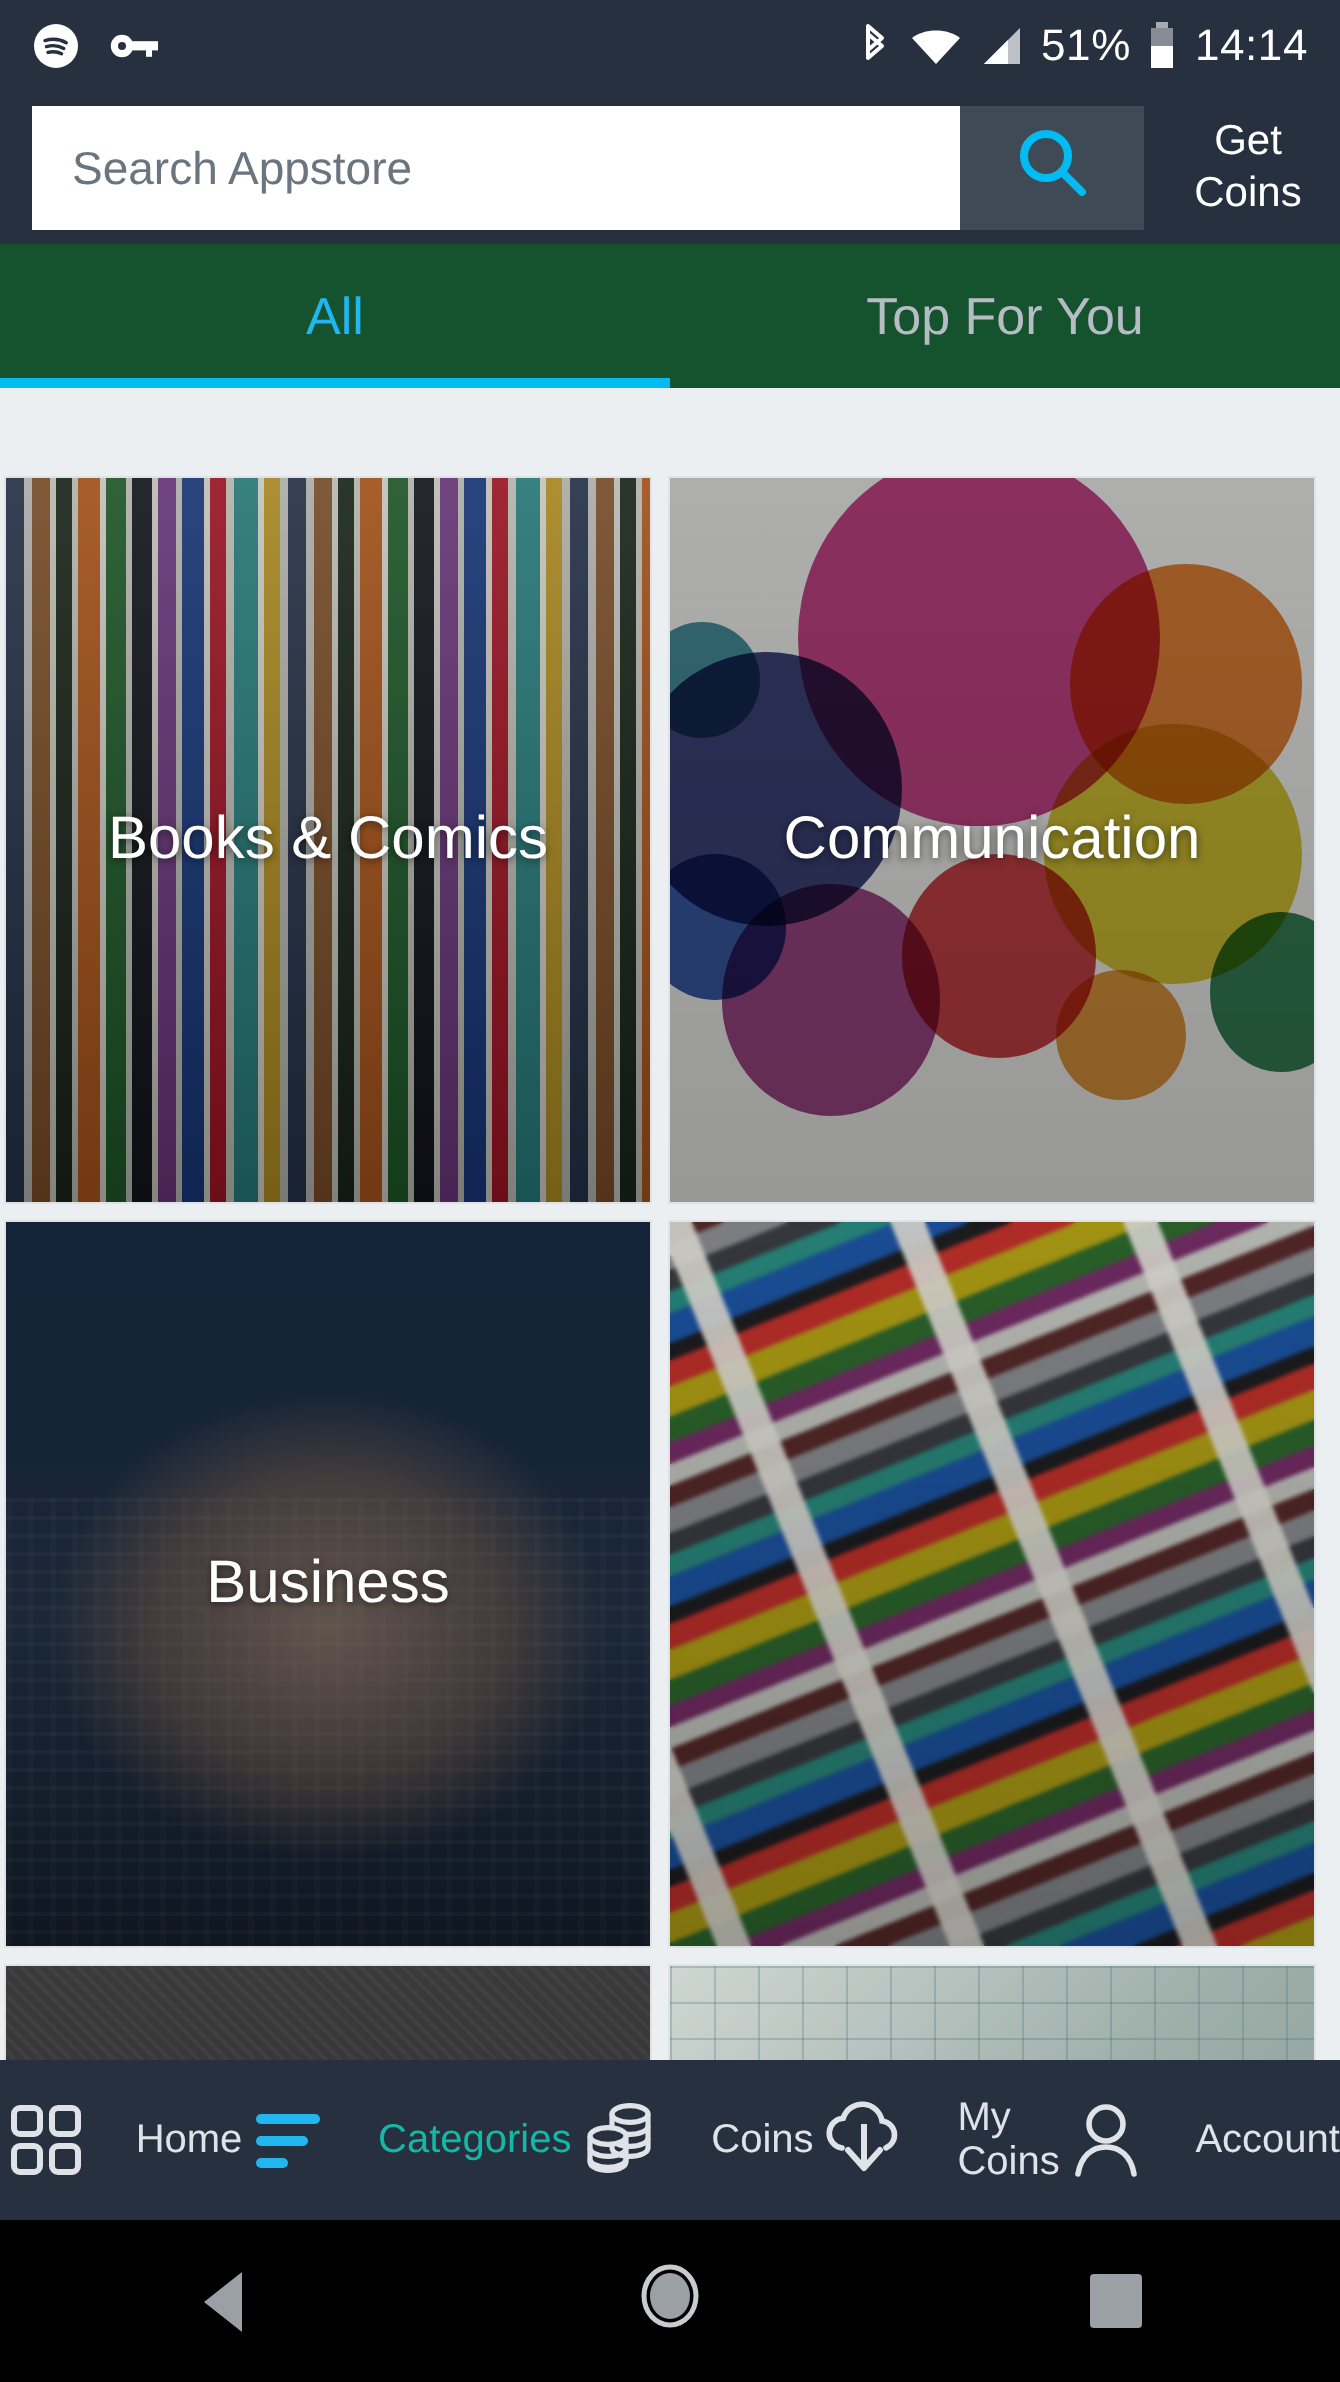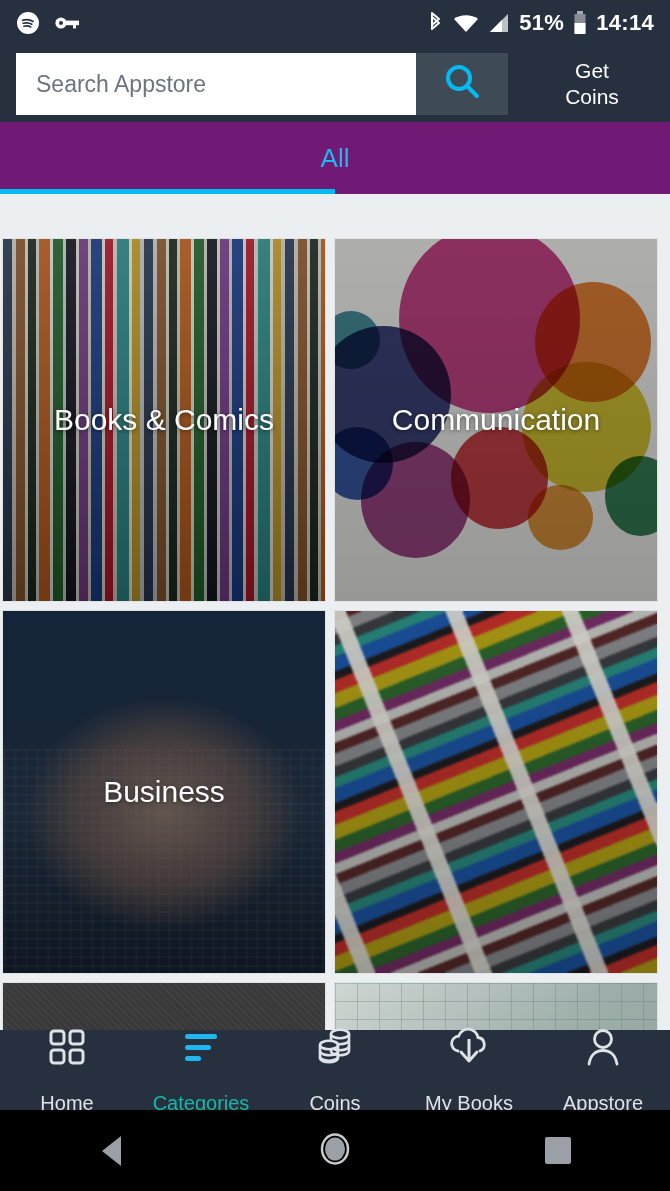--- a/index.html
+++ b/index.html
@@ -7,51 +7,51 @@
   body {
     font-family:"Liberation Sans", sans-serif;
     background:#eceff1;
     -webkit-font-smoothing:antialiased;
   }
   .phone { position:relative; width:670px; height:1191px; background:#eceff1; }
 
   
   .statusbar {
     height:46px; background:#27303f; display:flex; align-items:center;
-    padding:0 16px; color:#fff;font-weight:bold;
+    padding:0 16px; color:#fff;
   }
   .sb-left { display:flex; align-items:center; gap:14px; }
   .sb-right { margin-left:auto; display:flex; align-items:center; gap:9px; }
   .sb-text { font-size:22px; letter-spacing:.3px; color:#fff; }
   .sb-icon { display:flex; align-items:center; }
 
   
   .header { background:#27303f; padding:0 0 0 0; }
   .searchrow { display:flex; align-items:center; height:76px; padding:0 16px; }
   .searchbox {
-    flex:0 0 auto; width:400px; height:62px; background:#fff;
+    flex:0 0 auto; width:464px; height:62px; background:#fff;
     display:flex; align-items:center; padding:0 0 0 20px;
   }
   .searchbox input {
     border:0; outline:0; width:100%; height:100%;
     font-family:"Liberation Sans", sans-serif; font-size:23px; color:#333;
     background:transparent;
   }
   .searchbox input::placeholder { color:#6b7580; }
   .searchbtn {
     width:92px; height:62px; background:#3f4a57;
     display:flex; align-items:center; justify-content:center; cursor:pointer;
   }
   .getcoins {
     flex:1; text-align:center; color:#fff; font-size:21px; line-height:26px;
     cursor:pointer; padding-left:22px;
   }
 
   
-  .tabs { display:flex; background:#701a75; height:72px; position:relative; }
+  .tabs { display:flex; background:#14532d; height:72px; position:relative; }
   .tab {
     flex:1; display:flex; align-items:center; justify-content:center;
     font-size:26px; color:#b6bcc4; cursor:pointer;
   }
   .tab.active { color:#22b6f0; }
   .tabunderline {
     position:absolute; bottom:0; left:0; width:50%; height:5px; background:#00bcf2;
   }
 
   
@@ -180,21 +180,21 @@
     border-left:46px solid transparent; border-right:46px solid transparent;
     border-bottom:120px solid rgba(20,90,100,.85);
   }
 
   
   .bottomnav {
     position:absolute; left:0; right:0; bottom:81px; height:80px;
     background:#27303f; display:flex; align-items:center;
   }
   .navitem {
-    flex:1; display:flex; flex-direction:column; align-items:center;
+    flex:1; display:flex; flex-direction:row; align-items:center;
     justify-content:center; gap:24px; cursor:pointer; color:#dfe3e8;
   }
   .navitem.active { color:#14b8a6; }
   .navlabel { font-size:20px; line-height:22px; }
   .navicon { height:42px; display:flex; align-items:center; justify-content:center; }
 
   
   .androidnav {
     position:absolute; left:0; right:0; bottom:0; height:81px; background:#000;
     display:flex; align-items:center; justify-content:space-around;
@@ -270,20 +270,21 @@
         </span>
       </div>
       <div class="getcoins">
         <div>Get</div>
         <div>Coins</div>
       </div>
     </div>
 
     <div class="tabs">
       <div class="tab active">All</div>
+      <div class="tab">Top For You</div>
       <div class="tabunderline"></div>
     </div>
   </div>
 
   <div class="grid">
 
     <div class="tile">
       <div class="art art-books"></div>
       <div class="scrim"></div>
       <div class="label">Books &amp; Comics</div>
@@ -366,31 +367,31 @@
     </div>
 
     <div class="navitem">
       <span class="navicon">
         <svg width="46" height="42" viewBox="0 0 46 42">
           <path d="M12 25a7.5 7.5 0 0 1 .6-14.9A10 10 0 0 1 32 11.5a7 7 0 0 1 2 13.4" stroke="#dfe3e8" stroke-width="2.8" fill="none" stroke-linecap="round"></path>
           <line x1="23" y1="13" x2="23" y2="34" stroke="#dfe3e8" stroke-width="3"></line>
           <path d="M15 26l8 9 8-9" stroke="#dfe3e8" stroke-width="3" fill="none" stroke-linecap="round" stroke-linejoin="round"></path>
         </svg>
       </span>
-      <span class="navlabel">My Books</span>
+      <span class="navlabel">My Coins</span>
     </div>
 
     <div class="navitem">
       <span class="navicon">
         <svg width="42" height="42" viewBox="0 0 42 42">
           <circle cx="21" cy="13" r="8.5" stroke="#dfe3e8" stroke-width="2.8" fill="none"></circle>
           <path d="M7 38c1.5-9 7-13.5 14-13.5S33.5 29 35 38" stroke="#dfe3e8" stroke-width="2.8" fill="none" stroke-linecap="round"></path>
         </svg>
       </span>
-      <span class="navlabel">Appstore</span>
+      <span class="navlabel">Account</span>
     </div>
 
   </div>
 
   <div class="androidnav">
     <div class="btn">
       <span class="tri"></span>
     </div>
     <div class="btn">
       <span>

